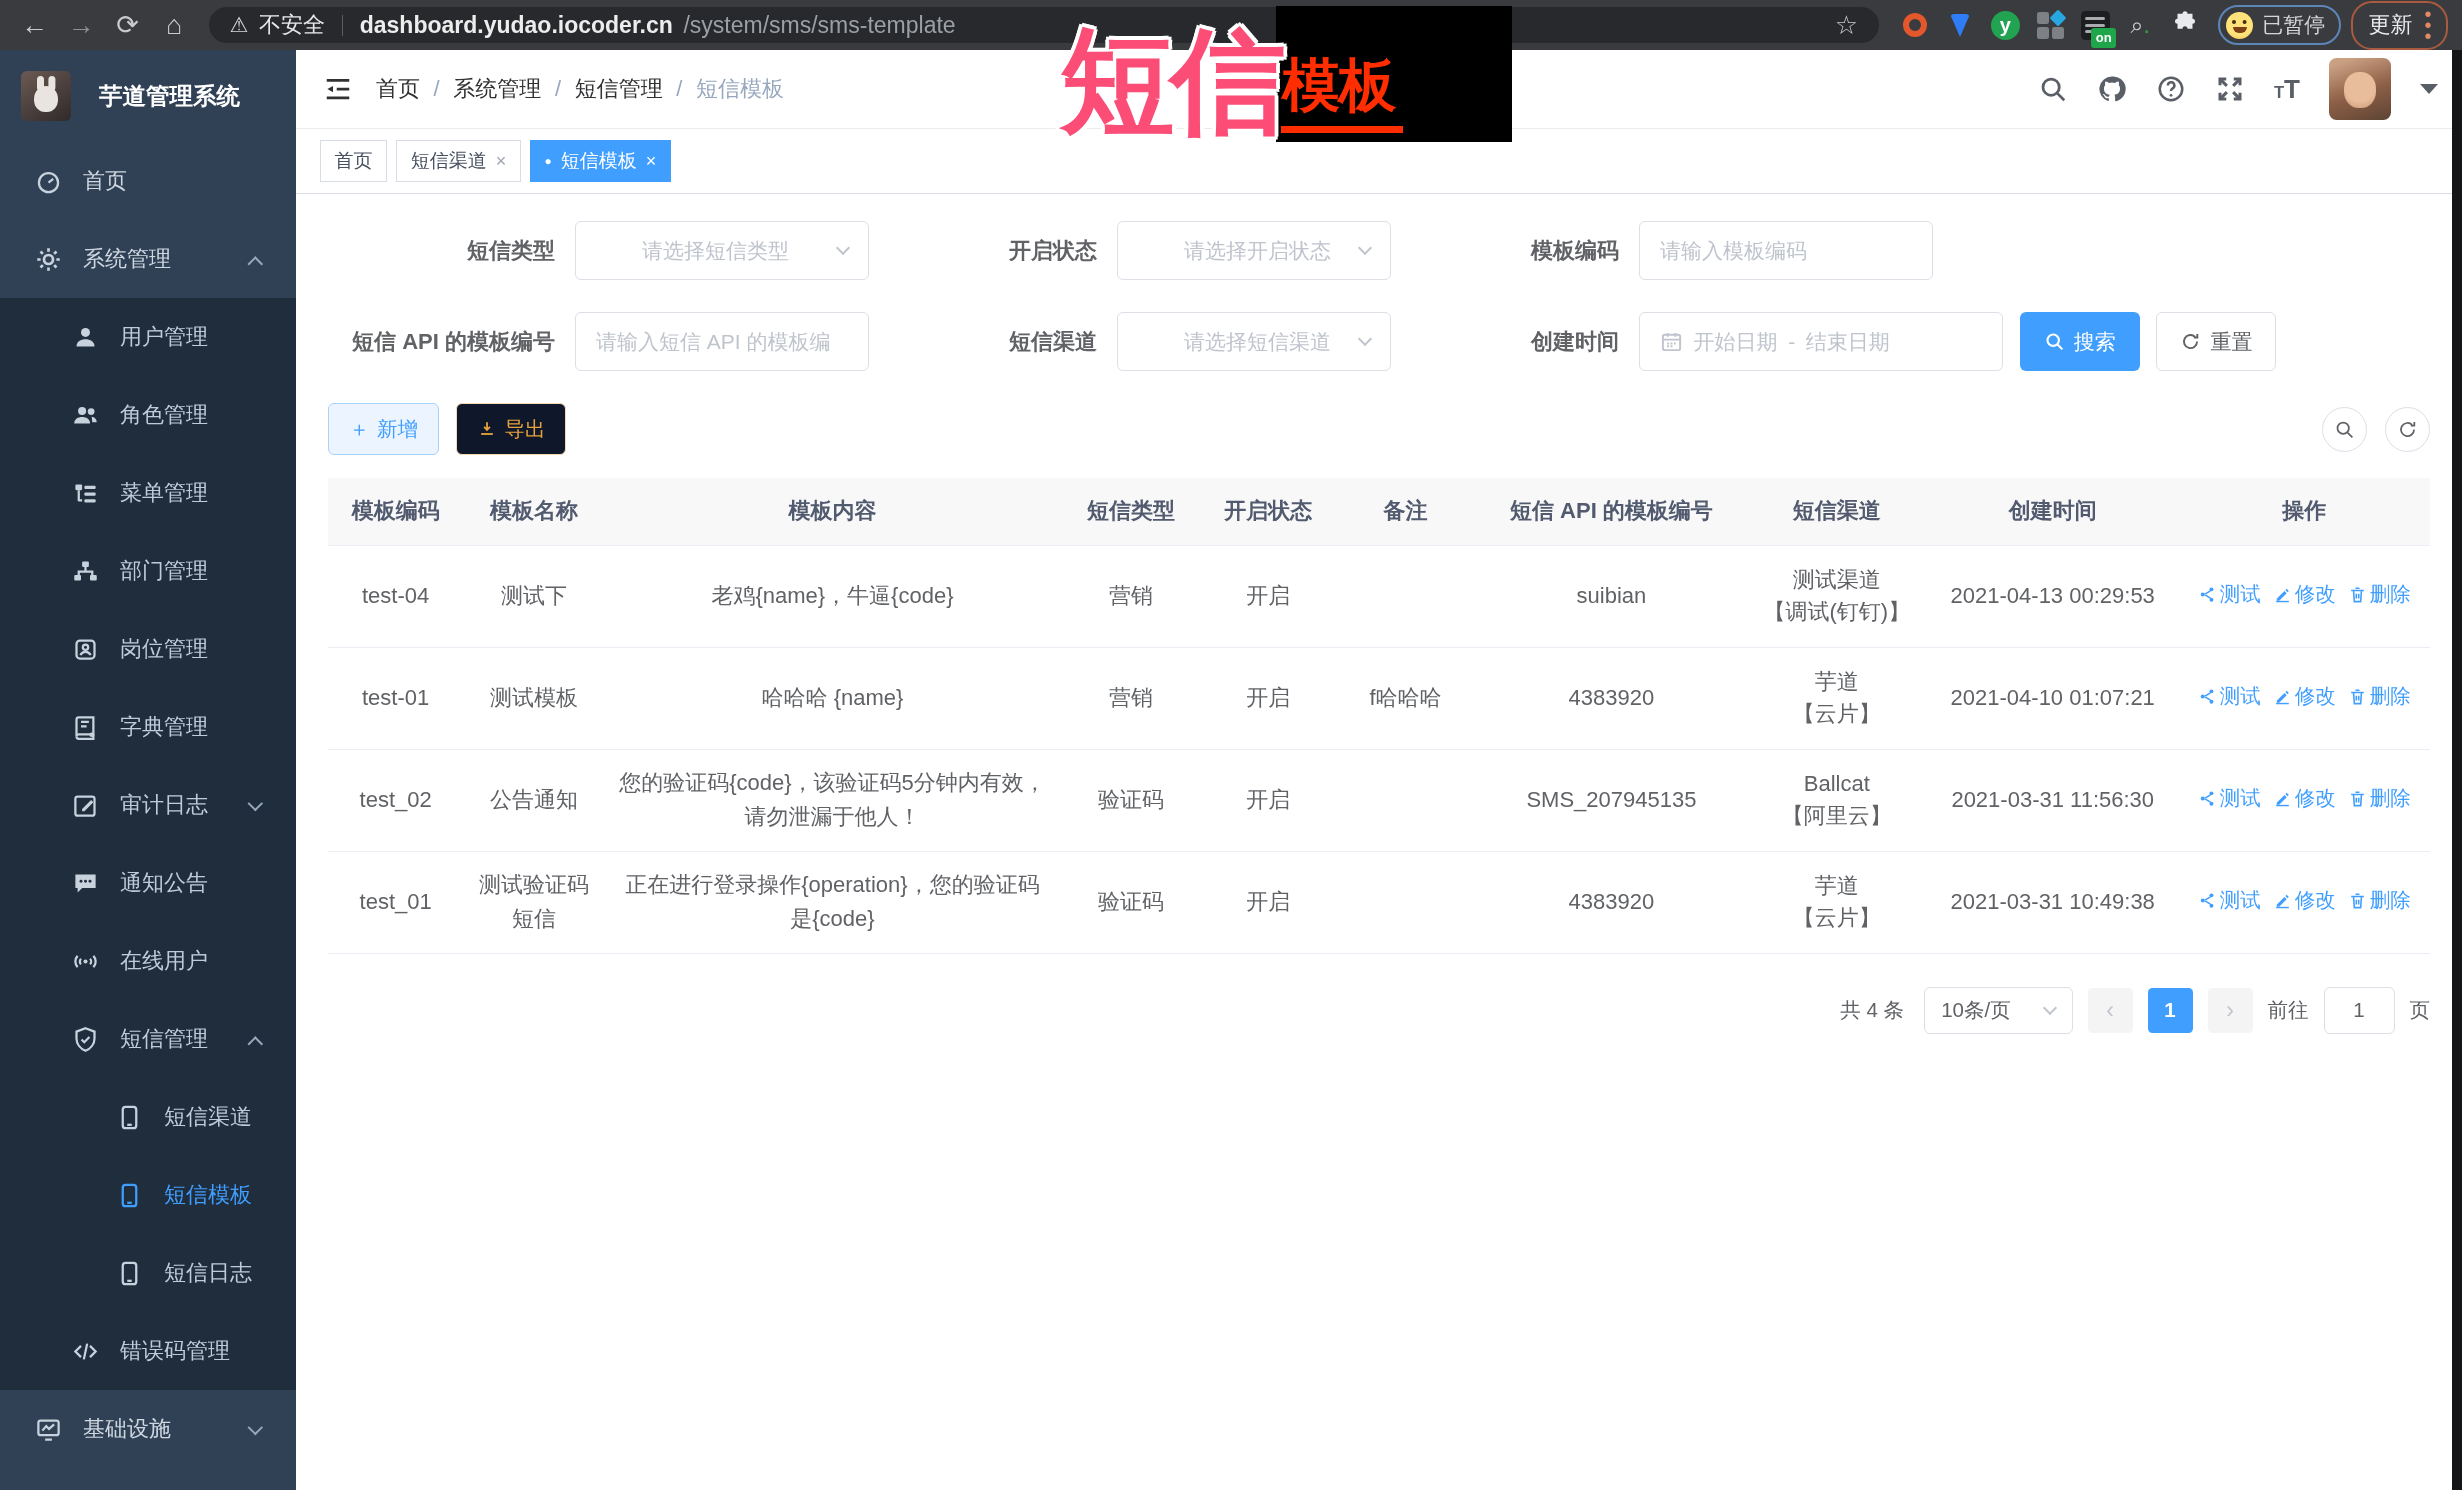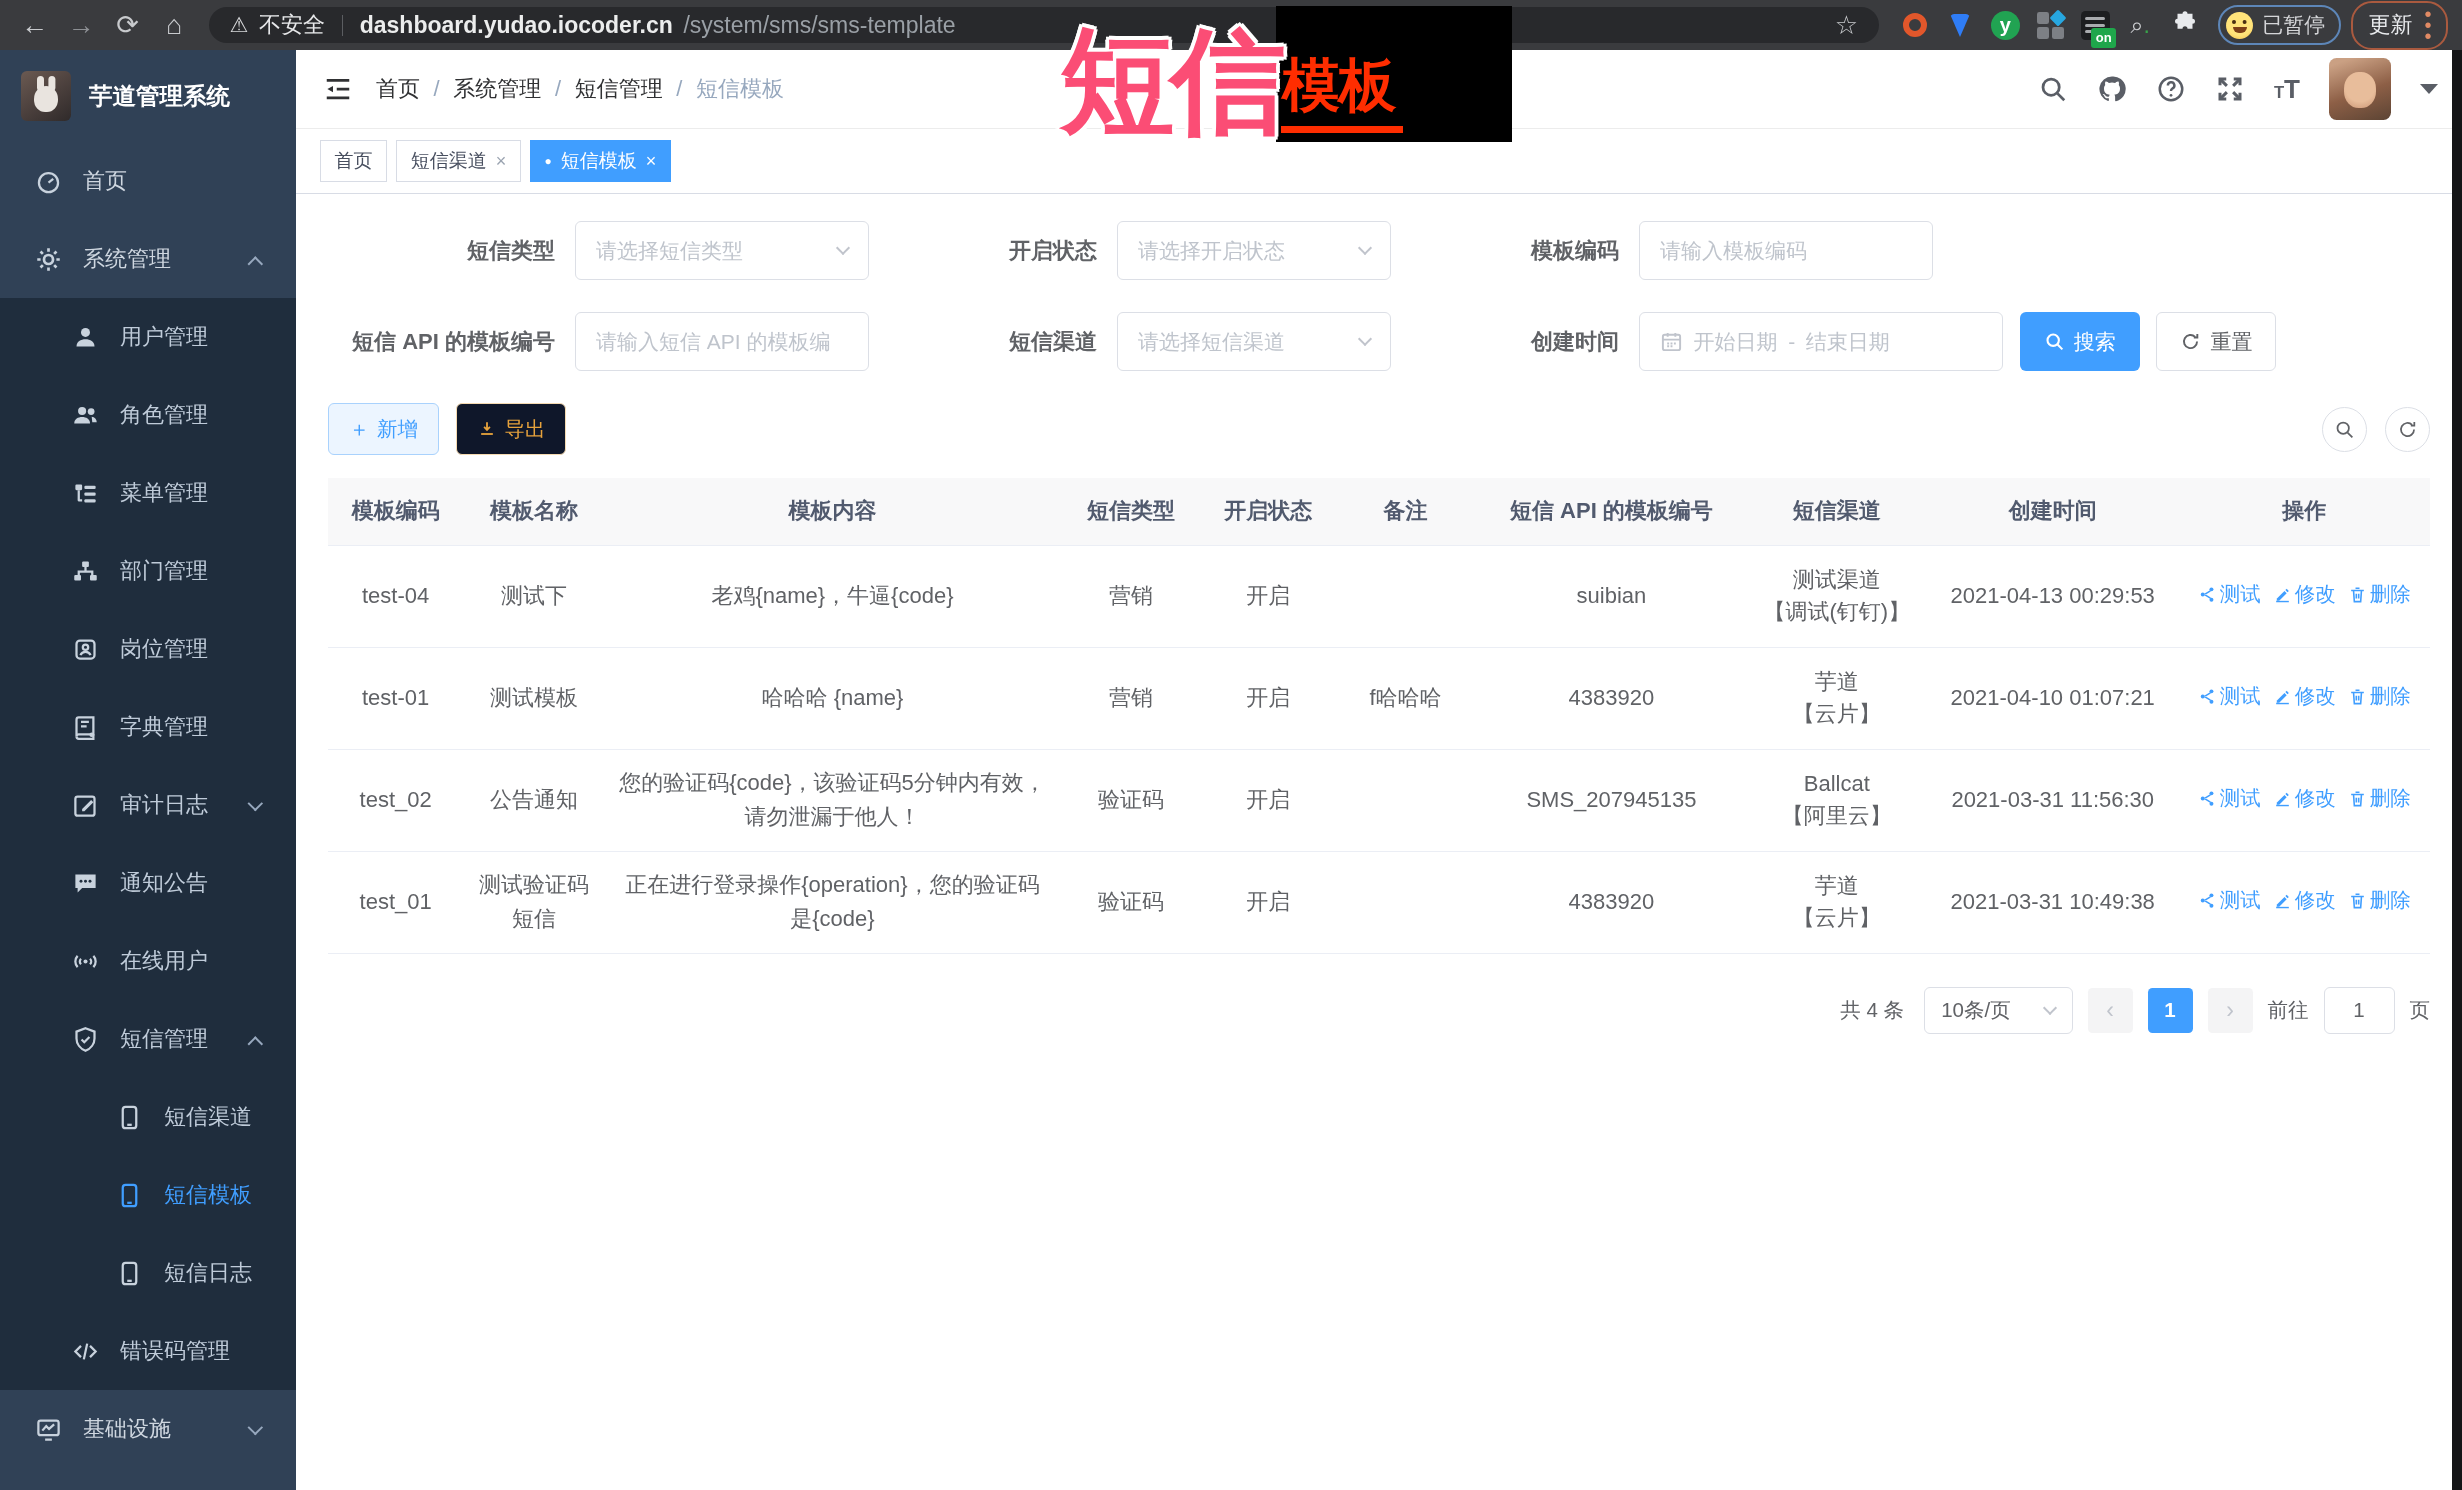--- a/index.html
+++ b/index.html
@@ -38,21 +38,21 @@
   .profile-label { color:#d4d5d8; font-size:21px; }
   .update-chip { display:flex; align-items:center; gap:12px; border:2.3px solid #aa5a3f; border-radius:21px; padding:6px 15px; }
   .update-label { color:#e8eaed; font-size:22px; }
   .menu-dots { color:#e08a64; font-size:20px; letter-spacing:0; line-height:0.55; text-align:center; }
 
   
   .app { display:flex; height:1440px; }
 
   
   .sidebar { width:296px; background:#304156; flex:none; display:flex; flex-direction:column; overflow:hidden; }
-  .logo-row { height:92px; display:flex; align-items:center; gap:18px; padding:0 21px; flex:none; }
+  .logo-row { height:92px; display:flex; align-items:center; gap:28px; padding:0 21px; flex:none; }
   .logo-img { width:50px; height:50px; border-radius:6px; background:linear-gradient(145deg,#6b5a52 0%,#4a3f3c 55%,#2f2a2a); position:relative; flex:none; }
   .logo-img:before { content:""; position:absolute; left:13px; top:15px; width:24px; height:26px; background:#e9e4df; border-radius:50% 50% 46% 46%; }
   .logo-img:after { content:""; position:absolute; left:16px; top:4.5px; width:6.8px; height:15px; background:#e9e4df; border-radius:3.8px; box-shadow:11.4px 0 0 #e9e4df; }
   .app-title { color:#fff; font-size:23.5px; font-weight:700; white-space:nowrap; }
   .menu { flex:1; display:flex; flex-direction:column; }
   .m-item { height:78px; display:flex; align-items:center; gap:20px; color:#cfd7e0; font-size:22px; padding:0 33px; position:relative; }
   .m-item .mi { width:30px; display:flex; justify-content:center; flex:none; color:#c8d2dd; }
   .m-item svg { width:27px; height:27px; }
   .submenu-bg { background:#1f2d3d; }
   .submenu-bg .m-item { color:#bfcbd9; }
@@ -90,21 +90,21 @@
   .tag.active .close { color:#fff; }
   .tag .dot { font-size:12px; line-height:1; }
 
   
   .content { padding:27px 32px 8px 32px; flex:1; }
   .f-row { display:flex; align-items:center; margin-bottom:32px; }
   .f-item { display:flex; align-items:center; }
   .f-label { font-size:22px; color:#606266; font-weight:700; text-align:right; margin-right:20px; white-space:nowrap; }
   .w1 { width:227px; } .w2 { width:95px; } .w3 { width:95px; }
   .ctrl { height:59px; border:1.5px solid #dcdfe6; border-radius:6px; background:#fff; display:flex; align-items:center; padding:0 20px; font-size:21px; color:#606266; }
-  .ctrl .ph { color:#bfc4cc; flex:1; white-space:nowrap; overflow:hidden; }
+  .ctrl .ph { color:#bfc4cc; flex:1; white-space:nowrap; overflow:hidden;margin-left:46px; }
   .ctrl input { border:none; outline:none; font-size:21px; width:100%; color:#606266; font-family:inherit; }
   .ctrl input::placeholder { color:#bfc4cc; }
   .sel-chev { width:10px; height:10px; border-right:2.3px solid #c0c4cc; border-bottom:2.3px solid #c0c4cc; transform:rotate(45deg); margin-top:-4.5px; flex:none; }
   .cw1 { width:294px; } .cw2 { width:274px; } .cw3 { width:294px; }
   .date-ctrl { width:364px; gap:10.6px; }
   .date-ctrl .dph { color:#bfc4cc; white-space:nowrap; }
   .date-ctrl .dsep { color:#bfc4cc; }
   .cal-ico { color:#c0c4cc; flex:none; display:flex; }
   .cal-ico svg { width:23px; height:23px; }
   .gap1 { width:133px; flex:none; } 

